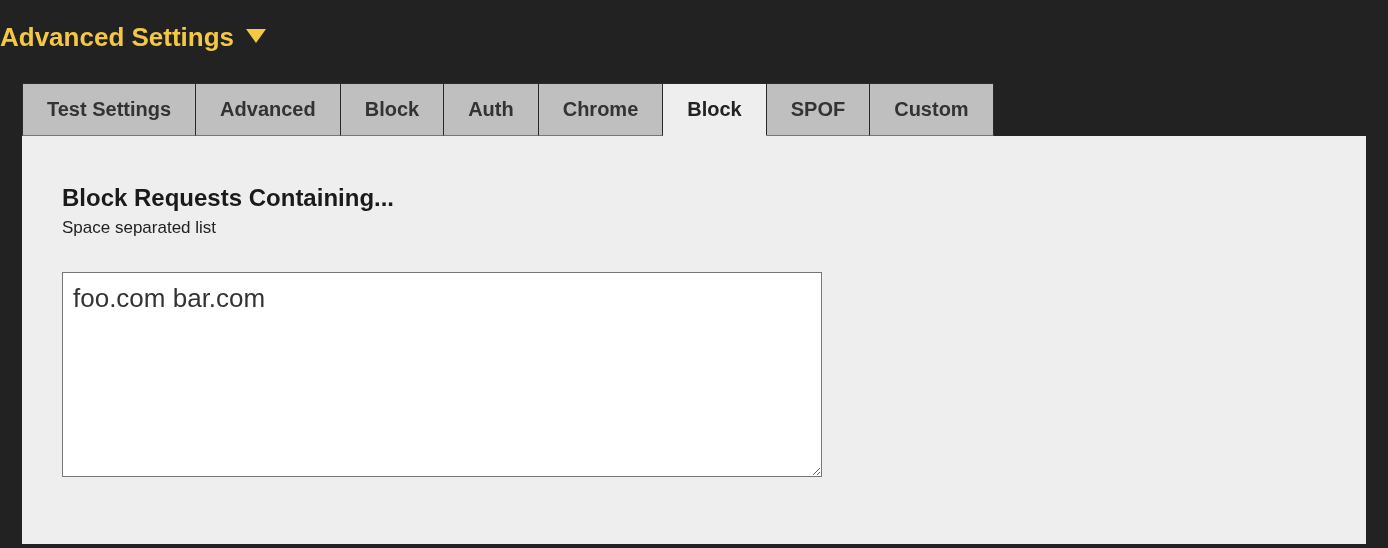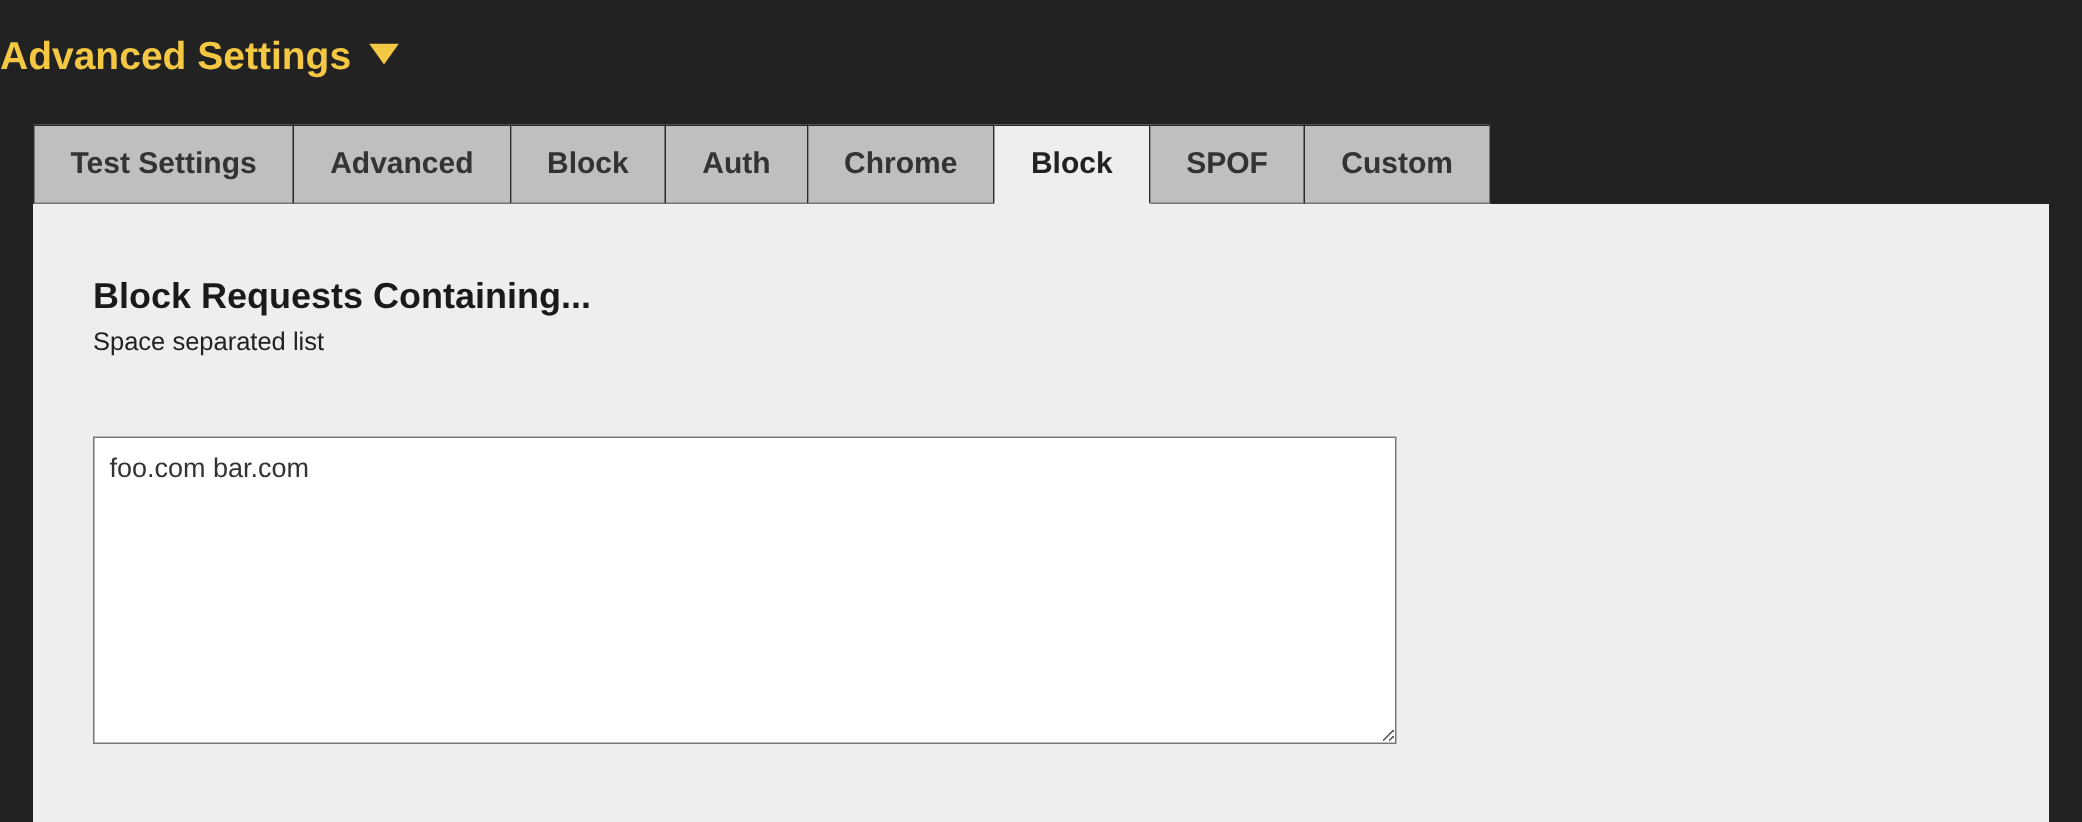--- a/index.html
+++ b/index.html
@@ -60,28 +60,28 @@
     }
     .section-title {
       font-size: 24px;
       font-weight: bold;
       color: #1a1a1a;
       margin-bottom: 6px;
     }
     .section-subtitle {
       font-size: 17px;
       color: #222222;
-      margin-bottom: 53px;
+      margin-bottom: 34px;
     }
     .block-textarea {
-      width: 869px;
+      width: 760px;
       height: 205px;
       border: 1px solid #777;
       background: #ffffff;
-      font-size: 18px;
+      font-size: 26px;
       color: #333333;
       padding: 10px 10px;
       font-family: Arial, Helvetica, sans-serif;
       resize: both;
     }
   </style>
 </head>
 <body>
 
 <div class="header">

